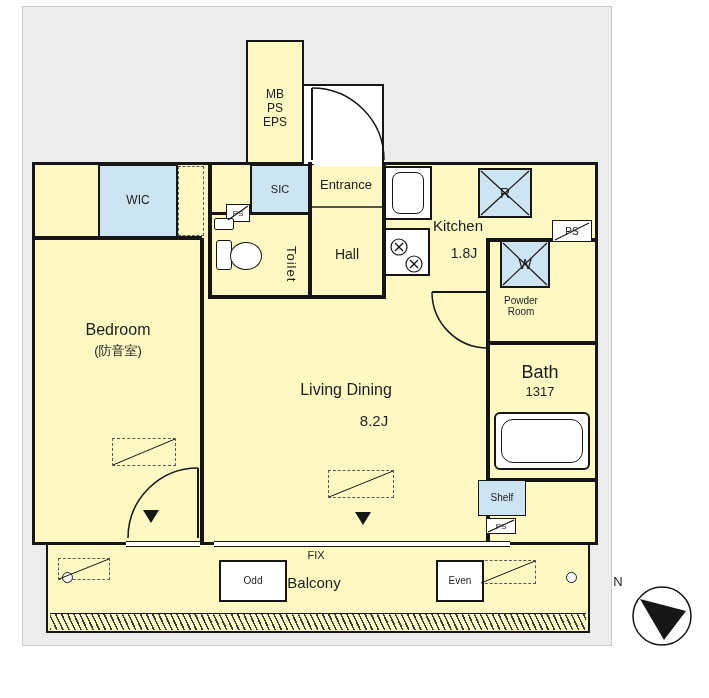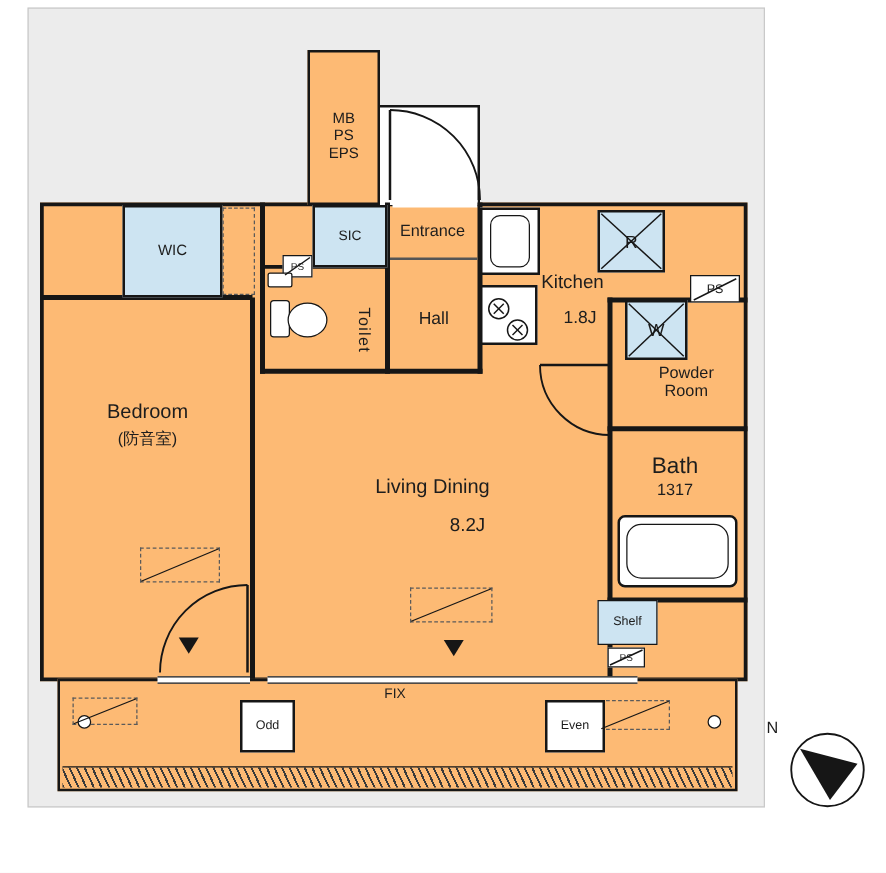--- a/index.html
+++ b/index.html
@@ -2,21 +2,21 @@
 <html><head>
 <meta charset="utf-8">
 <style>
   *{box-sizing:border-box;margin:0;padding:0}
   html,body{background:#fff}
   body{width:709px;height:698px;font-family:"Liberation Sans",sans-serif;color:#1d1d1d}
   #plan{position:relative;width:709px;height:698px;background:#fff;overflow:hidden}
   .abs{position:absolute}
   .backdrop{position:absolute;background:#ececec;border:1px solid #c9c9c9}
   .wall{position:absolute;background:#161616}
-  .room{position:absolute;background:#fdba74;border:2.5px solid #161616}
+  .room{position:absolute;background:#fef9c3;border:2.5px solid #161616}
   .thinbox{position:absolute;background:#fff;border:1.5px solid #161616}
   .blue{position:absolute;background:#cde4f2;border:2px solid #161616}
   .lbl{position:absolute;display:flex;align-items:center;justify-content:center;text-align:center;color:#1d1d1d;line-height:1.15}
   .col{flex-direction:column}
   .dashed{position:absolute;border:1.5px dashed #5a5a5a;background:transparent}
   .psbox{position:absolute;background:#fff;border:1.5px solid #161616;display:flex;align-items:center;justify-content:center;font-size:8px;color:#1d1d1d}
   .vert{writing-mode:vertical-rl;letter-spacing:1px}
   .window{position:absolute;background:#fff;border-top:1.5px solid #161616;border-bottom:1.5px solid #161616}
   .hatch{position:absolute;border-top:1.5px solid #161616;
          background:repeating-linear-gradient(65deg,#3a3a3a 0 1.5px,transparent 1.5px 5.5px)}
@@ -100,21 +100,21 @@
   </div>
   <div class="psbox" style="left:486px;top:518px;width:30px;height:16px">
     <span>PS</span>
   </div>
 
   <div class="dashed" style="left:112px;top:438px;width:64px;height:28px"></div>
   <div class="dashed" style="left:328px;top:470px;width:66px;height:28px"></div>
   <div class="dashed" style="left:58px;top:558px;width:52px;height:22px"></div>
   <div class="dashed" style="left:480px;top:560px;width:56px;height:24px"></div>
 
-  <div class="thinbox lbl" style="left:192px;top:560px;width:44px;height:42px;border-width:2px;font-size:10px">
+  <div class="thinbox lbl" style="left:219px;top:560px;width:68px;height:42px;border-width:2px;font-size:10px">
     <span>Odd</span>
   </div>
   <div class="thinbox lbl" style="left:436px;top:560px;width:48px;height:42px;border-width:2px;font-size:10px">
     <span>Even</span>
   </div>
   <div class="circle" style="left:62px;top:572px;width:11px;height:11px"></div>
   <div class="circle" style="left:566px;top:572px;width:11px;height:11px"></div>
 
   <div class="lbl" style="left:306px;top:176px;width:80px;height:18px;font-size:13px">
     <span>Entrance</span>
@@ -124,21 +124,21 @@
   </div>
   <div class="lbl" style="left:308px;top:244px;width:78px;height:20px;font-size:14px">
     <span>Hall</span>
   </div>
   <div class="lbl" style="left:420px;top:216px;width:76px;height:20px;font-size:15px">
     <span>Kitchen</span>
   </div>
   <div class="lbl" style="left:432px;top:244px;width:64px;height:18px;font-size:14px">
     <span>1.8J</span>
   </div>
-  <div class="lbl col" style="left:512px;top:288px;width:74px;height:36px;font-size:13px">
+  <div class="lbl col" style="left:484px;top:288px;width:74px;height:36px;font-size:10px">
     <span>Powder</span>
     <span>Room</span>
   </div>
   <div class="lbl" style="left:508px;top:362px;width:64px;height:20px;font-size:18px">
     <span>Bath</span>
   </div>
   <div class="lbl" style="left:508px;top:384px;width:64px;height:16px;font-size:13px">
     <span>1317</span>
   </div>
   <div class="lbl" style="left:56px;top:342px;width:124px;height:18px;font-size:13px">
@@ -148,20 +148,23 @@
     <span>Bedroom</span>
   </div>
   <div class="lbl" style="left:284px;top:380px;width:124px;height:20px;font-size:16px">
     <span>Living Dining</span>
   </div>
   <div class="lbl" style="left:312px;top:412px;width:124px;height:18px;font-size:15px">
     <span>8.2J</span>
   </div>
   <div class="lbl" style="left:286px;top:548px;width:60px;height:14px;font-size:11px">
     <span>FIX</span>
+  </div>
+  <div class="lbl" style="left:254px;top:572px;width:120px;height:22px;font-size:15px">
+    <span>Balcony</span>
   </div>
   <div class="lbl" style="left:608px;top:574px;width:20px;height:16px;font-size:13px">
     <span>N</span>
   </div>
 
   <svg class="overlay" width="709" height="698" viewBox="0 0 709 698">
     <g stroke="#161616" stroke-width="1.5" fill="none">
       <g>
         <path d="M 312 88 A 72 72 0 0 1 384 160"></path>
         <line x1="312" y1="88" x2="312" y2="160" stroke-width="2"></line>

